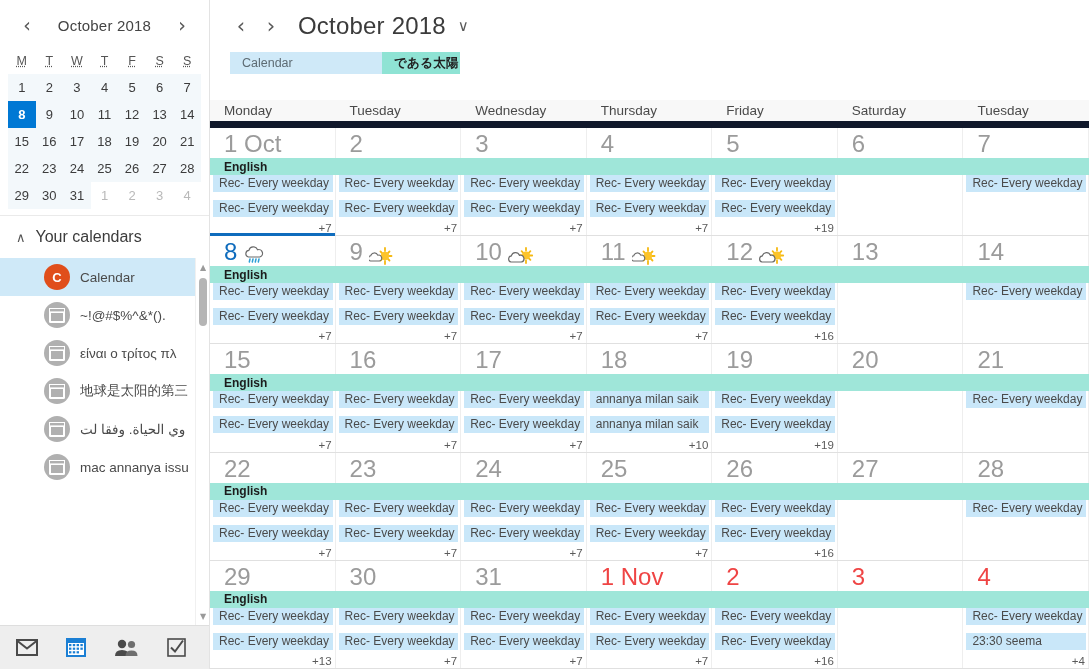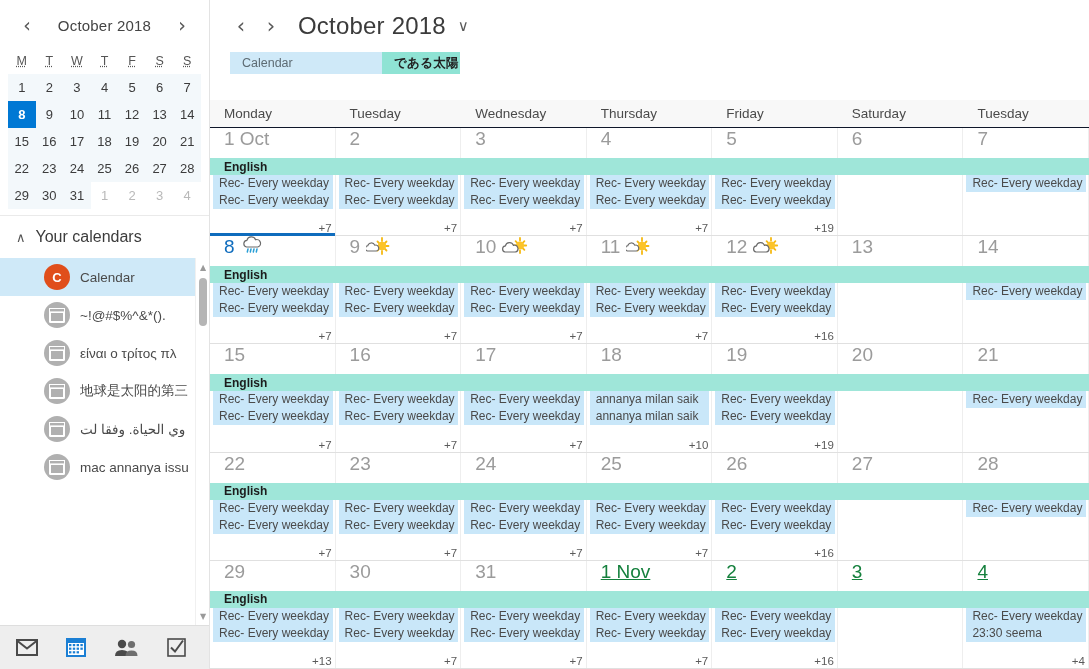--- a/index.html
+++ b/index.html
@@ -126,42 +126,42 @@
     height: 22px; display: flex; align-items: center;
     padding-left: 12px; font-size: 12.5px; cursor: pointer;
     overflow: hidden; white-space: nowrap;
   }
   .ctab.blue { width: 152px; background: #cfe9f8; color: #5d6b73; }
   .ctab.teal { width: 78px; background: #8fe3d4; color: #222; font-weight: bold; letter-spacing: .3px; }
 
   #grid { position: absolute; left: 0; right: 0; top: 100px; bottom: 0; }
   #dow-row {
     display: grid; grid-template-columns: repeat(7, 1fr);
-    height: 28px; background: #f8f8f8; border-bottom: 1px solid #0f172a;
+    height: 28px; background: #f8f8f8; border-bottom: 7px solid #0f172a;
   }
   .dowh {
     font-size: 13.5px; color: #4a4a4a;
     display: flex; align-items: center; padding-left: 14px;
   }
   #weeks { height: 541px; display: flex; flex-direction: column; }
   .week {
     flex: 1 1 0; display: grid; grid-template-columns: repeat(7, 1fr);
     position: relative; border-bottom: 1px solid #e0e0e0;
   }
   .daycell {
     position: relative; border-right: 1px solid #eeeeee; min-width: 0;
   }
   .daycell:last-child { border-right: none; }
   .daynum {
-    height: 30px; display: flex; align-items: flex-start; gap: 6px;
-    padding-left: 14px; font-size: 19px; color: #9b9b9b;
+    height: 30px; display: flex; align-items: flex-end; gap: 6px;
+    padding-left: 14px; font-size: 24px; color: #9b9b9b;
     font-weight: 300;
   }
   .daycell.today .daynum { color: #0f6cbd; }
-  .daycell.other .daynum { color: #15803d; text-decoration: underline; }
+  .daycell.other .daynum { color: #ef4444; }
   .wx { width: 22px; height: 20px; display: inline-block; }
   .wx svg { display: block; }
 
   
   .today-bar {
     position: absolute; left: 0; right: 0; top: -3px; height: 3px;
     background: #0f6cbd;
   }
 
   
@@ -171,21 +171,21 @@
     display: flex; align-items: center;
     padding-left: 14px; font-size: 12px; font-weight: bold; color: #1c1c1c;
     cursor: pointer;
   }
   .ev-layer {
     position: absolute; left: 0; right: 0; top: 47px; bottom: 0;
     display: grid; grid-template-columns: repeat(7, 1fr); z-index: 3;
   }
   .ev-col {
     position: relative; min-width: 0; padding: 0 3px;
-    display: flex; flex-direction: column; gap: 0;
+    display: flex; flex-direction: column; gap: 8px;
   }
   .ev {
     height: 17px; background: #c9e7f9; color: #4a4a4a;
     font-size: 12px; line-height: 17px;
     padding-left: 6px; overflow: hidden; white-space: nowrap;
     cursor: pointer;
   }
   .more {
     position: absolute; right: 4px; bottom: 1px;
     font-size: 11.5px; color: #5a5a5a; cursor: pointer;

